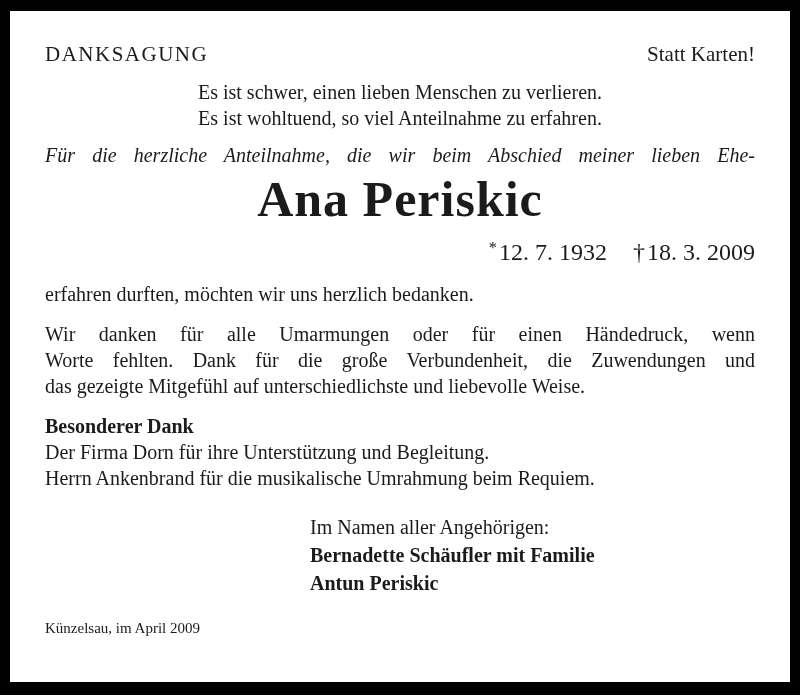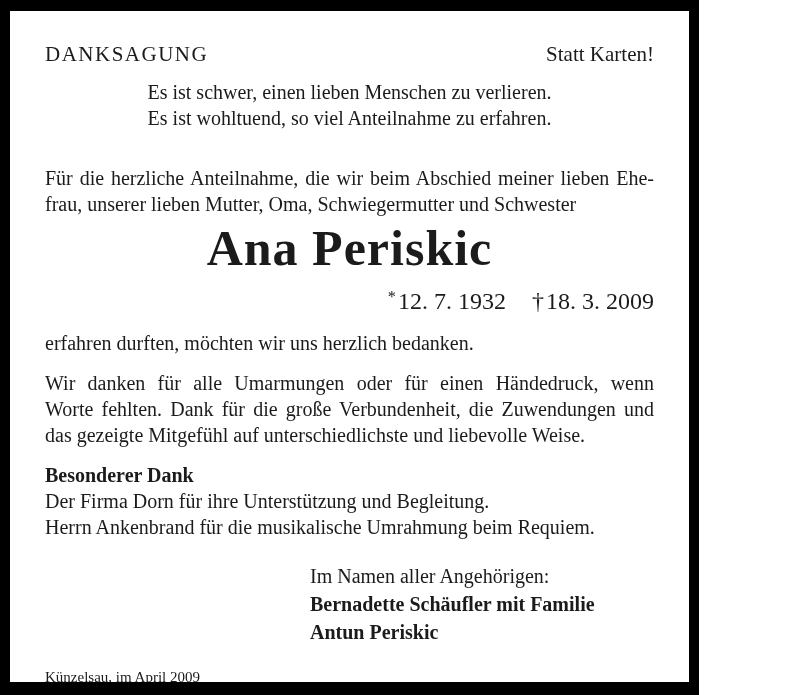--- a/index.html
+++ b/index.html
@@ -1,21 +1,21 @@
 <!DOCTYPE html>
 <html><head>
 <meta charset="utf-8">
 <style>
   html, body {
     margin: 0;
     padding: 0;
     background: #ffffff;
   }
   .frame {
-    width: 699px;
+    width: 800px;
     height: 695px;
     background: #000000;
     box-sizing: border-box;
     padding: 11px 10px 13px 10px;
   }
   .page {
     width: 100%;
     height: 100%;
     background: #ffffff;
     box-sizing: border-box;
@@ -37,21 +37,22 @@
   }
   .header-right {
     font-size: 21px;
     margin-left: 12px;
   }
   .intro {
     margin-top: 12px;
     text-align: center;
   }
   .para {
-    margin-top: 34px;
+    margin-top: 11px;
+    font-style: italic;
   }
   .line-just {
     text-align: justify;
     text-align-last: justify;
   }
   .name-heading {
     margin-top: 3px;
     text-align: center;
     font-weight: bold;
     font-size: 50px;
@@ -109,21 +110,20 @@
       <span class="header-right">Statt Karten!</span>
     </div>
 
     <div class="intro">
       <div>Es ist schwer, einen lieben Menschen zu verlieren.</div>
       <div>Es ist wohltuend, so viel Anteilnahme zu erfahren.</div>
     </div>
 
     <div class="para">
       <div class="line-just">Für die herzliche Anteilnahme, die wir beim Abschied meiner lieben Ehe-</div>
-      <div>frau, unserer lieben Mutter, Oma, Schwiegermutter und Schwester</div>
     </div>
 
     <div class="name-heading">Ana Periskic</div>
 
     <div class="dates-line">
       <span><span class="birth-symbol">*</span><span>12. 7. 1932</span></span><span class="death-group"><span class="death-symbol">†</span><span>18. 3. 2009</span></span>
     </div>
 
     <div class="continuation">erfahren durften, möchten wir uns herzlich bedanken.</div>
 

